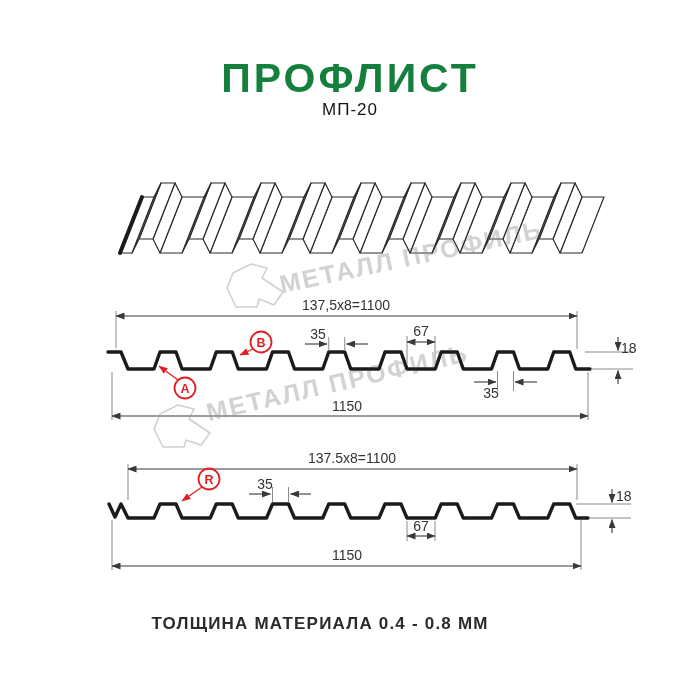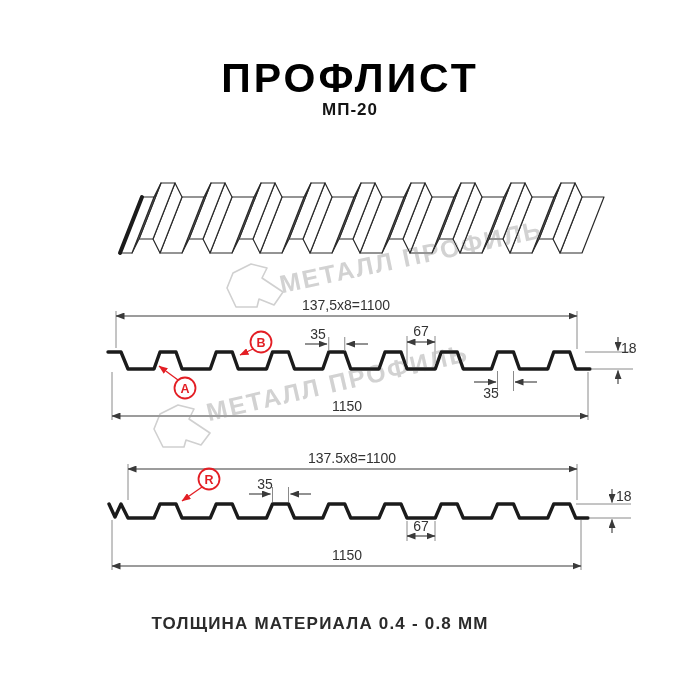--- a/index.html
+++ b/index.html
@@ -1,21 +1,21 @@
 <!DOCTYPE html>
 <html><head>
 <meta charset="utf-8">
 <style>
   html,body{margin:0;padding:0;background:#fff;}
   .canvas{position:relative;width:700px;height:700px;background:#fff;overflow:hidden;
           font-family:"Liberation Sans",sans-serif;}
   .title{position:absolute;left:0;top:55px;width:700px;text-align:center;
-         font-size:41px;font-weight:800;letter-spacing:3px;color:#000000;}
+         font-size:41px;font-weight:800;letter-spacing:3px;color:#15803d;}
   .subtitle{position:absolute;left:0;top:100px;width:700px;text-align:center;
-         font-size:17px;font-weight:700;letter-spacing:1px;color:#141414;}
+         font-size:17px;font-weight:400;letter-spacing:1px;color:#141414;}
   .footer{position:absolute;left:0;top:614px;width:640px;text-align:center;
          font-size:17px;font-weight:600;letter-spacing:1.2px;color:#2b2b2b;}
   #iso-svg{position:absolute;left:108px;top:176px;width:504px;height:86px;}
   #iso-svg polygon{fill:#ffffff;stroke:#2a2a2a;stroke-width:1.2;stroke-linejoin:round;}
   #iso-svg line.cutedge{stroke:#1b1b1b;stroke-width:4;stroke-linecap:round;}
   .sections{position:absolute;left:0;top:0;width:700px;height:700px;}
   .prof{fill:none;stroke:#1b1b1b;stroke-width:3.4;stroke-linejoin:round;stroke-linecap:round;}
   .ext{stroke:#8a8a8a;stroke-width:1;}
   .dl{stroke:#3a3a3a;stroke-width:1.1;}
   .dim{font:14px "Liberation Sans",sans-serif;fill:#333;}

